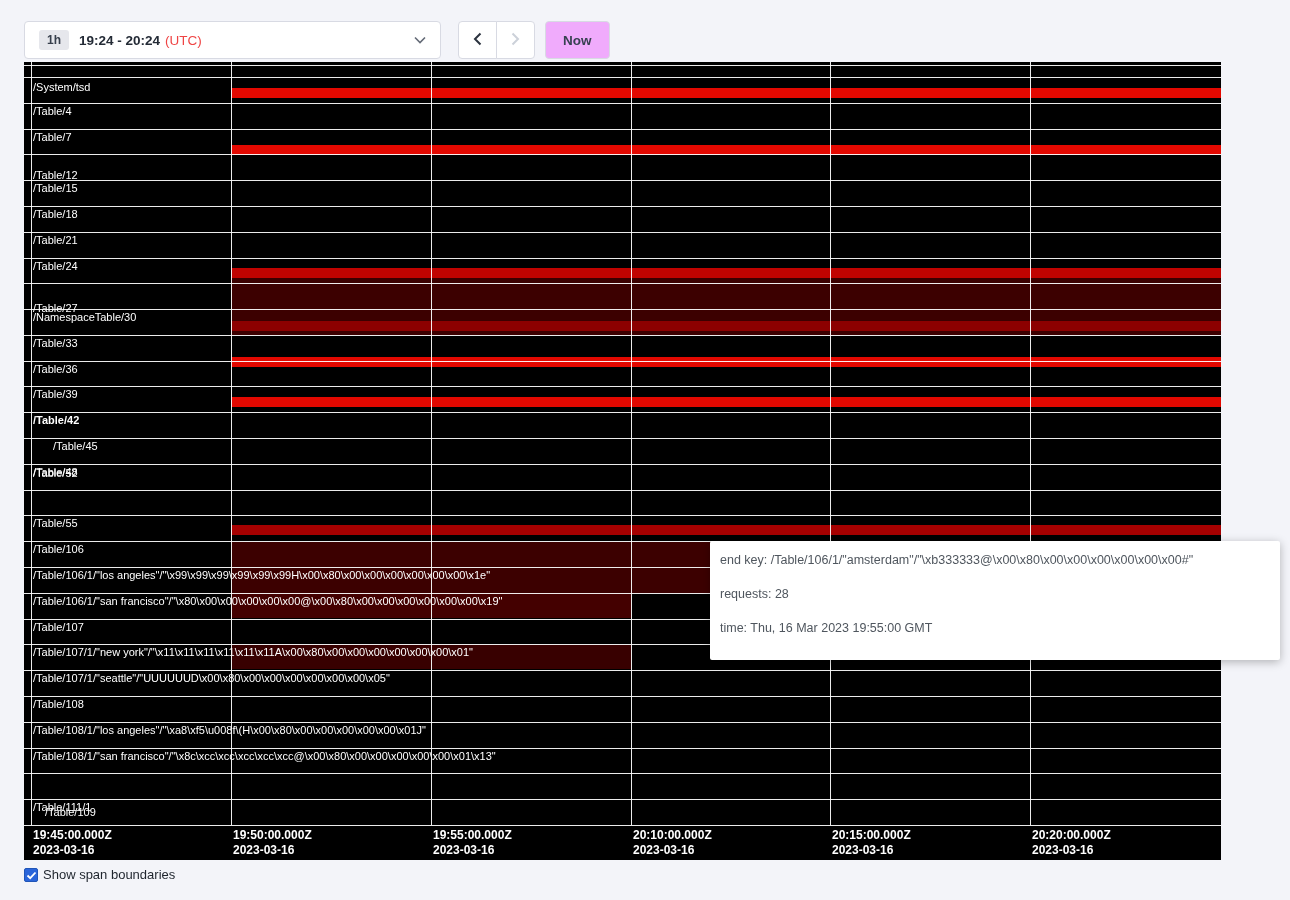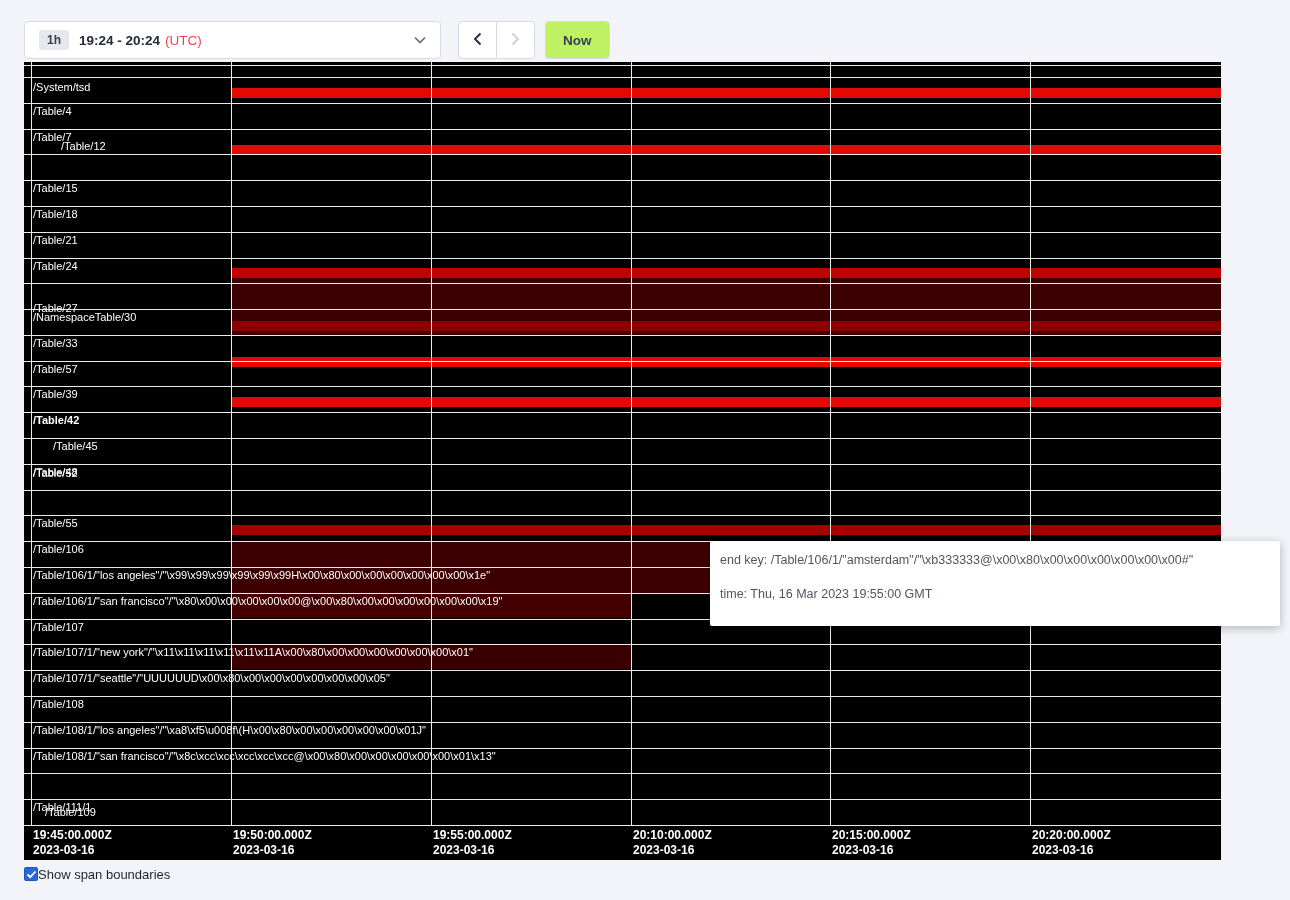--- a/index.html
+++ b/index.html
@@ -27,21 +27,21 @@
   .nav-group { position:absolute; left:458px; top:21px; display:flex; }
   .nav-btn {
     width:39px; height:38px; background:#fff; border:1px solid #d8dae3;
     display:flex; align-items:center; justify-content:center; padding:0; cursor:pointer;
   }
   .nav-btn.prev { border-radius:4px 0 0 4px; }
   .nav-btn.next { border-radius:0 4px 4px 0; margin-left:-1px; cursor:default; }
 
   .now-btn {
     position:absolute; left:545px; top:21px; height:38px; padding:0 17px;
-    background:#bef264; border:1px solid #d8dae3; border-radius:4px;
+    background:#f0abfc; border:1px solid #d8dae3; border-radius:4px;
     font-family:inherit; font-size:13.5px; font-weight:700; color:#374151; cursor:pointer;
   }
 
   
   .canvas {
     position:absolute; left:24px; top:62px; width:1197px; height:798px;
     background:#000; cursor:crosshair;
   }
   .band    { position:absolute; z-index:1; }
   .hline   { position:absolute; left:0; width:100%; height:1px; background:rgba(255,255,255,0.92); z-index:2; }
@@ -60,21 +60,21 @@
     box-shadow:0 2px 10px rgba(0,0,0,0.28);
     padding:12px 10px 24px 10px; z-index:20;
   }
   .tooltip .tline {
     font-size:12.5px; line-height:15px; color:#4f565e;
     margin-bottom:19px; white-space:nowrap; overflow:hidden;
   }
   .tooltip .tline:last-child { margin-bottom:0; }
 
   
-  .footer { position:absolute; left:24px; top:867px; display:flex; align-items:flex-start; }
+  .footer { position:absolute; left:24px; top:867px; display:flex; align-items:flex-end; gap:5px; }
   .cb {
     width:14px; height:14px; background:#2a65da; border:1px solid #2055b8; border-radius:2px;
     display:flex; align-items:center; justify-content:center; cursor:pointer;
   }
   .footer .cb-label { font-size:13px; color:#1e242d; }
 </style>
 </head>
 <body>
 
 <div class="range-select">
@@ -157,29 +157,29 @@
       <div class="vline" style="left: 207px; height: 763px;"></div>
       <div class="vline" style="left: 407px; height: 763px;"></div>
       <div class="vline" style="left: 607px; height: 763px;"></div>
       <div class="vline" style="left: 806px; height: 763px;"></div>
       <div class="vline" style="left: 1006px; height: 763px;"></div>
     </div>
   <div id="labels-layer">
       <div class="rowlabel" style="top: 19px;">/System/tsd</div>
       <div class="rowlabel" style="top: 42.79px;">/Table/4</div>
       <div class="rowlabel" style="top: 68.58px;">/Table/7</div>
-      <div class="rowlabel" style="top: 78px; padding-left: 28px;">/Table/12</div>
+      <div class="rowlabel" style="top: 107px;">/Table/12</div>
       <div class="rowlabel" style="top: 120.16px;">/Table/15</div>
       <div class="rowlabel" style="top: 145.95px;">/Table/18</div>
       <div class="rowlabel" style="top: 171.74px;">/Table/21</div>
       <div class="rowlabel" style="top: 197.53px;">/Table/24</div>
       <div class="rowlabel" style="top: 240px;">/Table/27</div>
       <div class="rowlabel" style="top: 249.11px;">/NamespaceTable/30</div>
       <div class="rowlabel" style="top: 274.9px;">/Table/33</div>
-      <div class="rowlabel" style="top: 300.69px;">/Table/57</div>
+      <div class="rowlabel" style="top: 300.69px;">/Table/36</div>
       <div class="rowlabel" style="top: 326.48px;">/Table/39</div>
       <div class="rowlabel" style="top: 352.27px; font-weight: bold;">/Table/42</div>
       <div class="rowlabel" style="top: 378.06px; margin-left: 20px;">/Table/45</div>
       <div class="rowlabel" style="top: 403.85px;">/Table/48</div>
       <div class="rowlabel" style="top: 405px;">/Table/52</div>
       <div class="rowlabel" style="top: 455.43px;">/Table/55</div>
       <div class="rowlabel" style="top: 481.22px;">/Table/106</div>
       <div class="rowlabel" style="top: 507.01px;">/Table/106/1/"los angeles"/"\x99\x99\x99\x99\x99\x99H\x00\x80\x00\x00\x00\x00\x00\x00\x1e"</div>
       <div class="rowlabel" style="top: 532.8px;">/Table/106/1/"san francisco"/"\x80\x00\x00\x00\x00\x00@\x00\x80\x00\x00\x00\x00\x00\x00\x19"</div>
       <div class="rowlabel" style="top: 558.59px;">/Table/107</div>
@@ -214,20 +214,21 @@
       </div>
       <div class="xtick" style="left: 1008px;">
         <div class="xtime">20:20:00.000Z</div>
         <div class="xdate">2023-03-16</div>
       </div>
     </div>
 </div>
 
 <div class="tooltip">
   <div class="tline">end key: /Table/106/1/"amsterdam"/"\xb333333@\x00\x80\x00\x00\x00\x00\x00\x00#"</div>
+  <div class="tline">requests: 28</div>
   <div class="tline">time: Thu, 16 Mar 2023 19:55:00 GMT</div>
 </div>
 
 <div class="footer">
   <span class="cb">
     <svg width="11" height="11" viewBox="0 0 11 11">
       <path d="M1.5 5.5 L4.2 8.2 L9.5 2.5" stroke="#fff" stroke-width="1.8" fill="none"></path>
     </svg>
   </span>
   <span class="cb-label">Show span boundaries</span>

